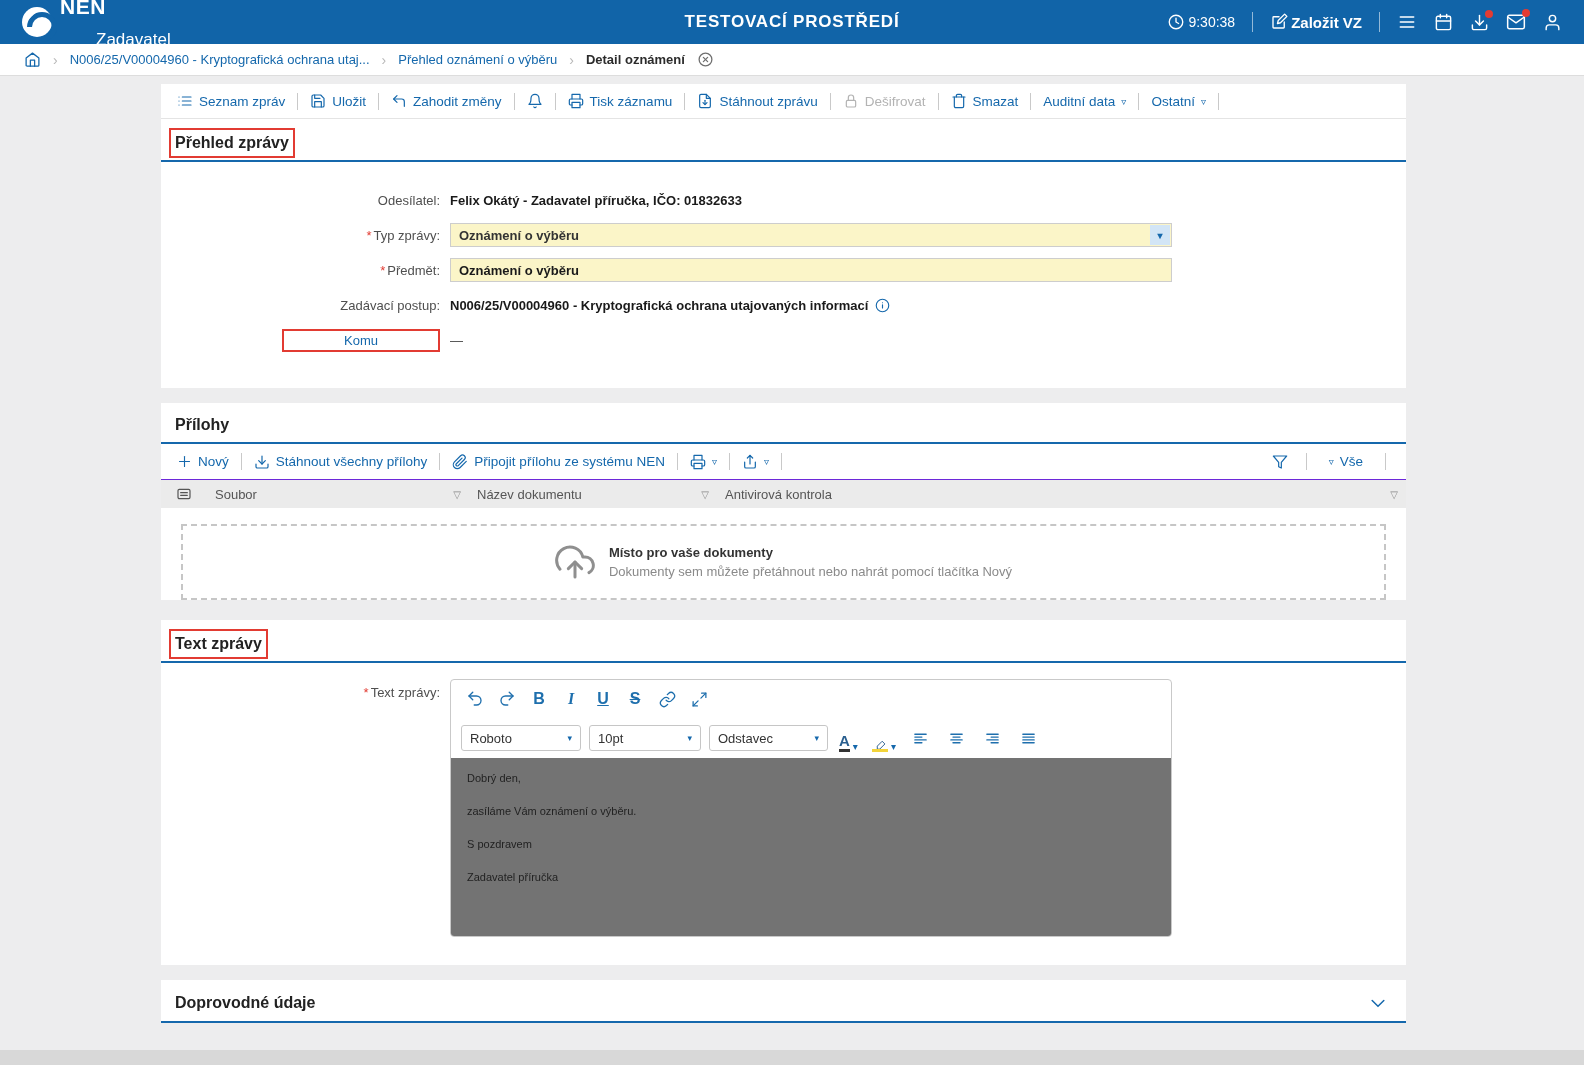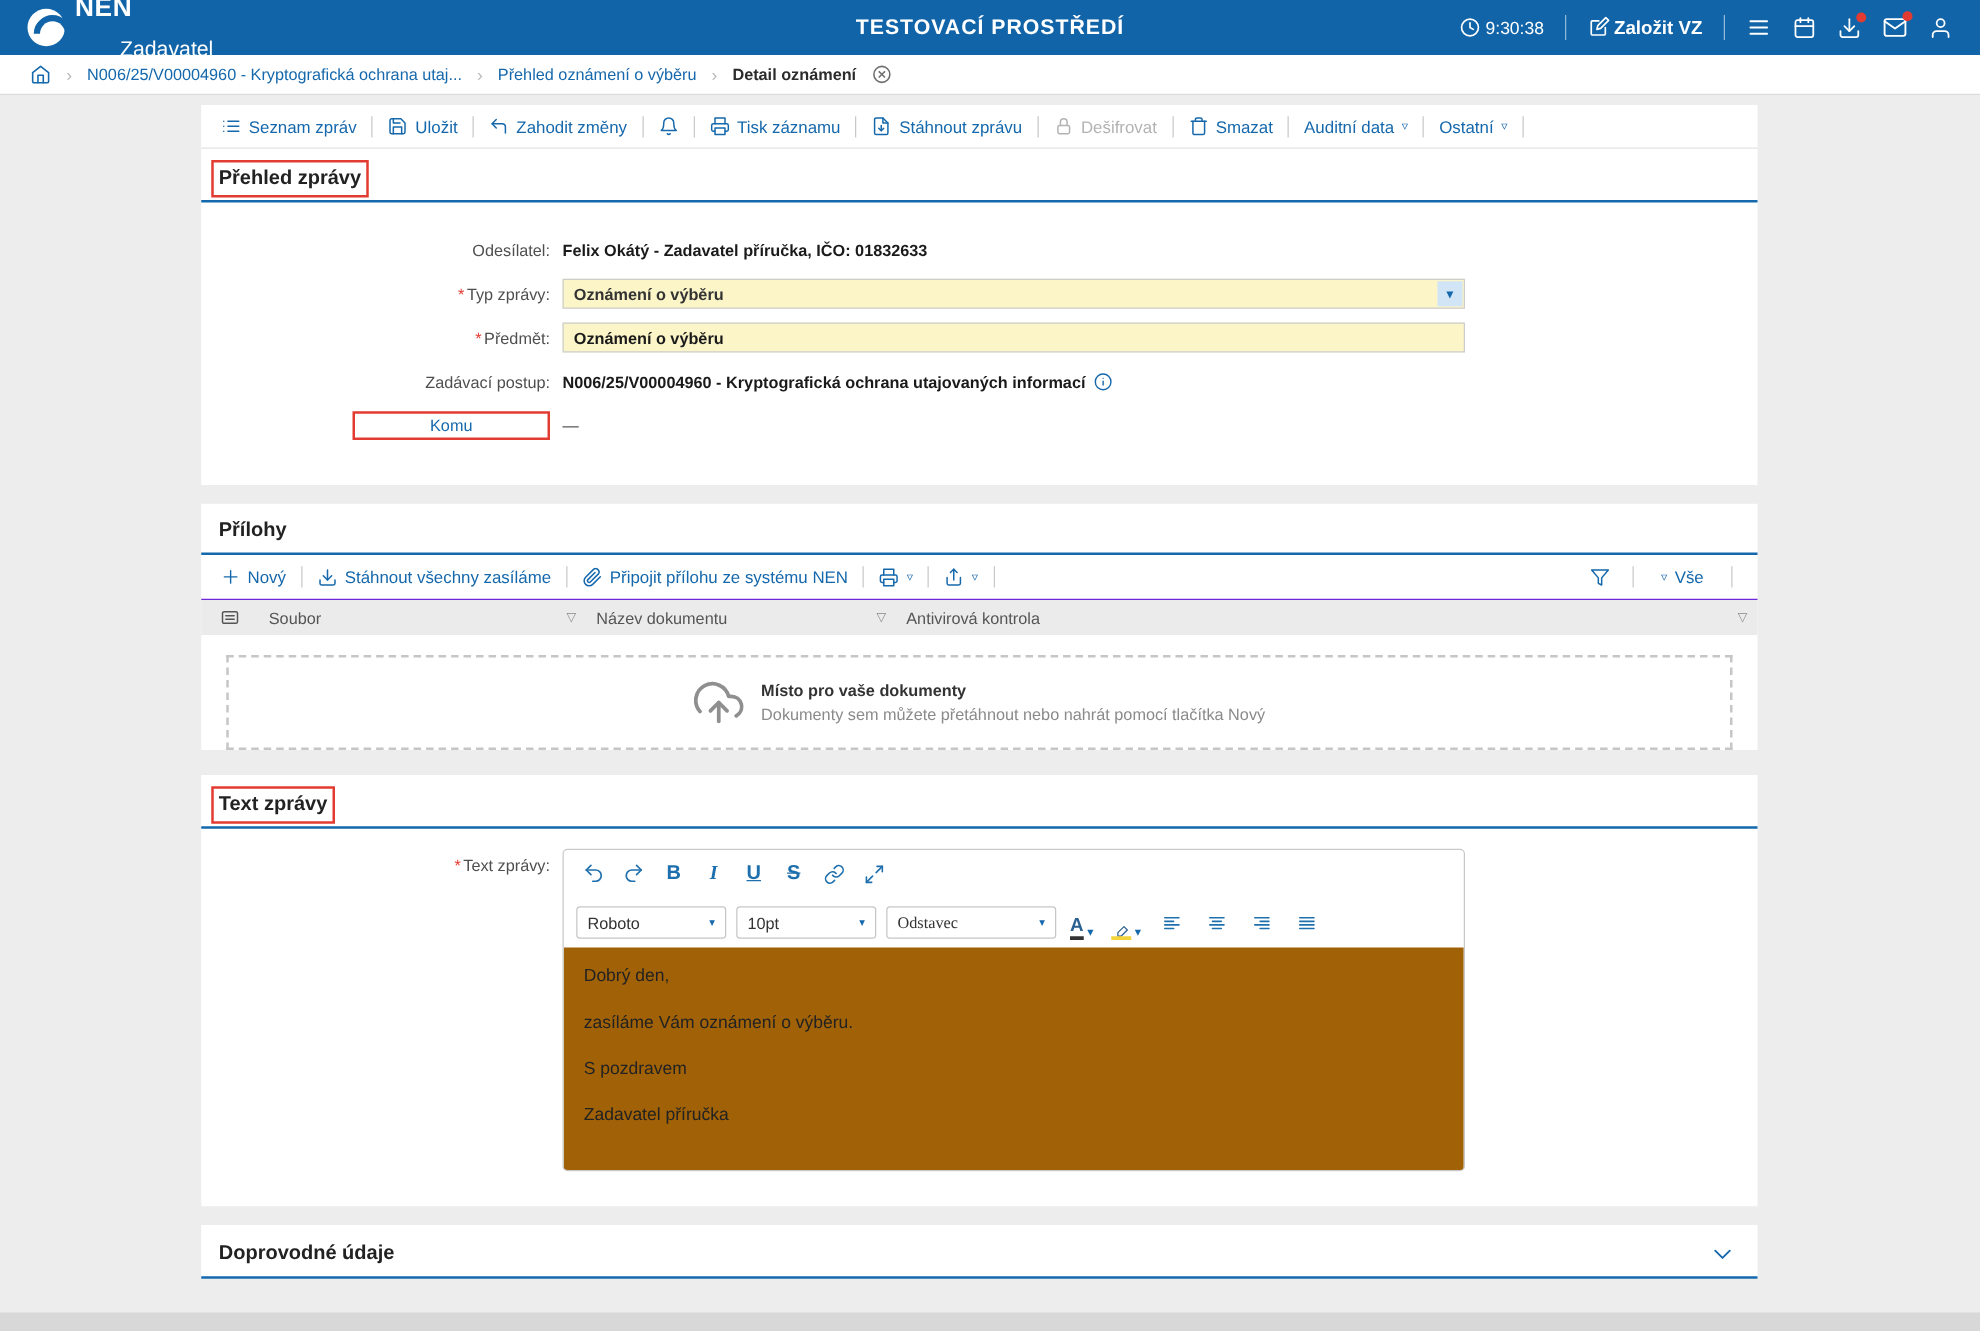--- a/index.html
+++ b/index.html
@@ -136,26 +136,26 @@
   .ed-i { font-style: italic; font-weight: bold; font-family: "Liberation Serif", serif; }
   .ed-u { text-decoration: underline; font-weight: bold; }
   .ed-s { text-decoration: line-through; font-weight: bold; }
   .ed-tb2 { display: flex; align-items: center; gap: 8px; height: 40px; padding: 0 10px; }
   .ed-select {
     height: 26px; border: 1px solid #c6c6c6; border-radius: 3px; background: #fff;
     display: flex; align-items: center; justify-content: space-between;
     padding: 0 8px; cursor: pointer; color: #333; gap: 32px;
   }
   .ed-select .tri { font-size: 9px; }
-  .w-font { width: 120px; } .w-size { width: 112px; } .w-fmt { width: 136px; font-family: Liberation Serif, serif; }
+  .w-font { width: 120px; } .w-size { width: 112px; } .w-fmt { width: 119px; }
   .ed-colorbtn { display: inline-flex; align-items: flex-end; gap: 3px; color: #1e6fad; cursor: pointer; height: 28px; padding: 0 3px; }
   .a-glyph { font-weight: bold; font-size: 15px; color: #2a5f8f; line-height: 1; border-bottom: 3px solid #333; padding-bottom: 1px; }
   .hl-glyph { position: relative; display: inline-block; width: 16px; height: 16px; }
   .hl-bar { position: absolute; left: 0; bottom: 0; width: 16px; height: 3px; background: #f3d43a; }
-  .ed-content { background: #a16207; min-height: 178px; padding: 14px 16px; font-size: 14px; color: #222; cursor: text; }
+  .ed-content { background: #737373; min-height: 178px; padding: 14px 16px; font-size: 11px; color: #222; cursor: text; }
   .ed-content p { margin: 0 0 21px; }
   .ed-status { height: 26px; background: #fff; border-top: 1px solid #ececec; display: flex; align-items: center; justify-content: flex-end; padding: 0 10px; gap: 4px; }
   .tiny-circle { width: 15px; height: 15px; border-radius: 50%; background: #414a56; position: relative; }
   .tiny-circle::after { content: ""; position: absolute; left: 4px; top: 4px; width: 7px; height: 7px; border-radius: 50%; background: #fff; }
   .tiny-word { font-weight: bold; color: #3f4752; font-size: 14px; }
 
   
   .acc-card { padding-top: 13px; }
   .acc-head { display: flex; align-items: center; justify-content: space-between; padding: 0 18px 0 14px; }
   .acc-chev { color: #1568ac; cursor: pointer; }
@@ -423,21 +423,21 @@
       </div>
       <div class="tb-sep"></div>
       <div class="tb-btn">
         <span class="ic">
           <svg width="16" height="16" viewBox="0 0 24 24">
               <path d="M21 15v4a2 2 0 0 1-2 2H5a2 2 0 0 1-2-2v-4"></path>
               <polyline points="7 10 12 15 17 10"></polyline>
               <line x1="12" y1="15" x2="12" y2="3"></line>
             </svg>
         </span>
-        <span>Stáhnout všechny zasíláme</span>
+        <span>Stáhnout všechny přílohy</span>
       </div>
       <div class="tb-sep"></div>
       <div class="tb-btn">
         <span class="ic">
           <svg width="16" height="16" viewBox="0 0 24 24">
               <path d="M21.4 11.05l-9.19 9.19a6 6 0 0 1-8.49-8.49l9.19-9.19a4 4 0 0 1 5.66 5.66l-9.2 9.19a2 2 0 0 1-2.83-2.83l8.49-8.48"></path>
             </svg>
         </span>
         <span>Připojit přílohu ze systému NEN</span>
       </div>

